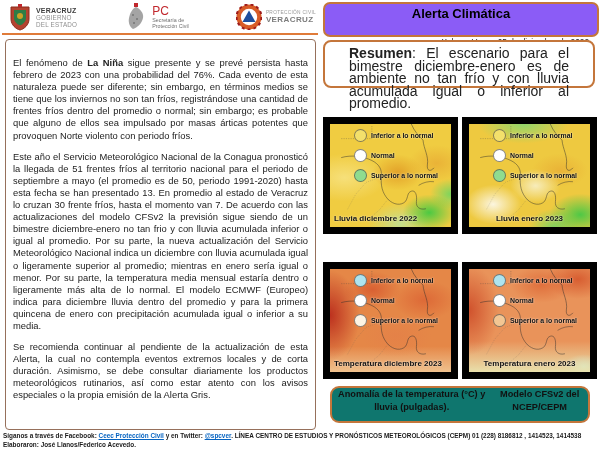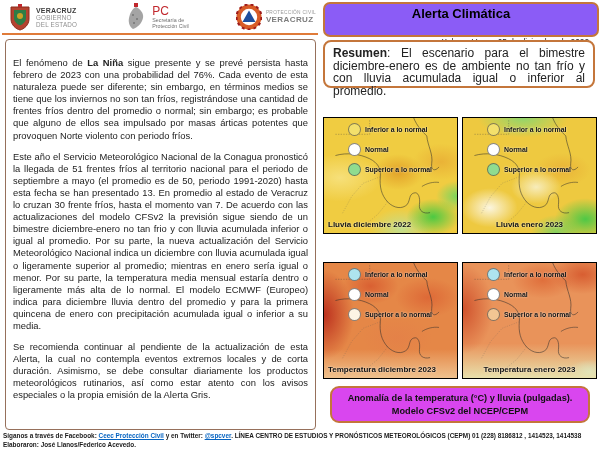--- a/index.html
+++ b/index.html
@@ -37,30 +37,30 @@
     overflow:hidden;color:#222;
   }
   .text-box p{margin:0 0 9px 0;}
   .text-box p:last-child{margin-bottom:12px;}
   .b{font-weight:bold;}
 
   
   .resumen-box{
     position:absolute;left:323px;top:40px;width:272px;height:48px;
     border:2px solid #c4763b;border-radius:8px;background:#fff;
-    padding:5px 8px;box-sizing:border-box;
-    font-size:12px;line-height:12.5px;text-align:justify;color:#222;
+    padding:5px 24px;box-sizing:border-box;
+    font-size:14px;line-height:12.5px;text-align:justify;color:#222;
   }
 
   
   .maps{
     position:absolute;left:323px;top:93px;width:274px;height:287px;
     display:grid;grid-template-columns:135px 135px;grid-template-rows:141px 141px;gap:4px;
   }
-  .map{position:relative;border:1px solid #000000;overflow:hidden;box-sizing:border-box;margin-top:24px;}
+  .map{position:relative;border:7px solid #000000;overflow:hidden;box-sizing:border-box;margin-top:24px;}
   .map-field{position:absolute;inset:0;}
   .f0{background:
     radial-gradient(38px 26px at 82% 86%, rgba(67,201,67,.95), rgba(100,210,90,0) 70%),
     radial-gradient(30px 22px at 100% 68%, rgba(110,214,96,.9), rgba(110,214,96,0) 70%),
     radial-gradient(46px 30px at 58% 97%, rgba(190,225,150,.9), rgba(190,225,150,0) 70%),
     radial-gradient(34px 24px at 56% 47%, rgba(226,160,40,.95), rgba(226,160,40,0) 75%),
     radial-gradient(40px 26px at 88% 38%, rgba(232,172,52,.8), rgba(232,172,52,0) 70%),
     radial-gradient(60px 34px at 12% 52%, rgba(247,226,128,.9), rgba(247,226,128,0) 70%),
     #f0cc41;}
   .f1{background:
@@ -89,22 +89,22 @@
   .legend{position:absolute;top:5px;left:24px;display:flex;flex-direction:column;gap:7px;}
   .lrow{display:flex;align-items:center;}
   .dot{width:13px;height:13px;border-radius:50%;border:1px solid rgba(70,70,70,.65);margin-right:4px;flex:0 0 auto;box-sizing:border-box;}
   .ltext{font-size:6.9px;font-weight:bold;color:#111;text-shadow:0 0 2px rgba(255,255,255,.85);white-space:nowrap;}
   .map-label{position:absolute;bottom:4px;left:4px;font-size:8px;font-weight:bold;color:#111;text-shadow:0 0 2px rgba(255,255,255,.8);white-space:nowrap;}
   .map-label.center{left:50%;transform:translateX(-50%);}
 
   
   .caption-box{
     position:absolute;left:330px;top:386px;width:260px;height:37px;
-    border:2px solid #c4763b;border-radius:9px;background:#d946ef;
-    display:flex;flex-direction:column;justify-content:center;
+    border:2px solid #c4763b;border-radius:9px;background:#0f766e;
+    display:flex;flex-direction:row;justify-content:center;
     text-align:center;font-size:9.2px;font-weight:bold;line-height:12.5px;color:#111;
     box-sizing:border-box;
   }
 
   
   .footer{position:absolute;left:3px;top:432px;width:595px;font-size:6.4px;font-weight:bold;color:#1a1a1a;line-height:8.6px;}
   .footer a{color:#0563c1;text-decoration:underline;}
 </style>
 </head>
 <body>

